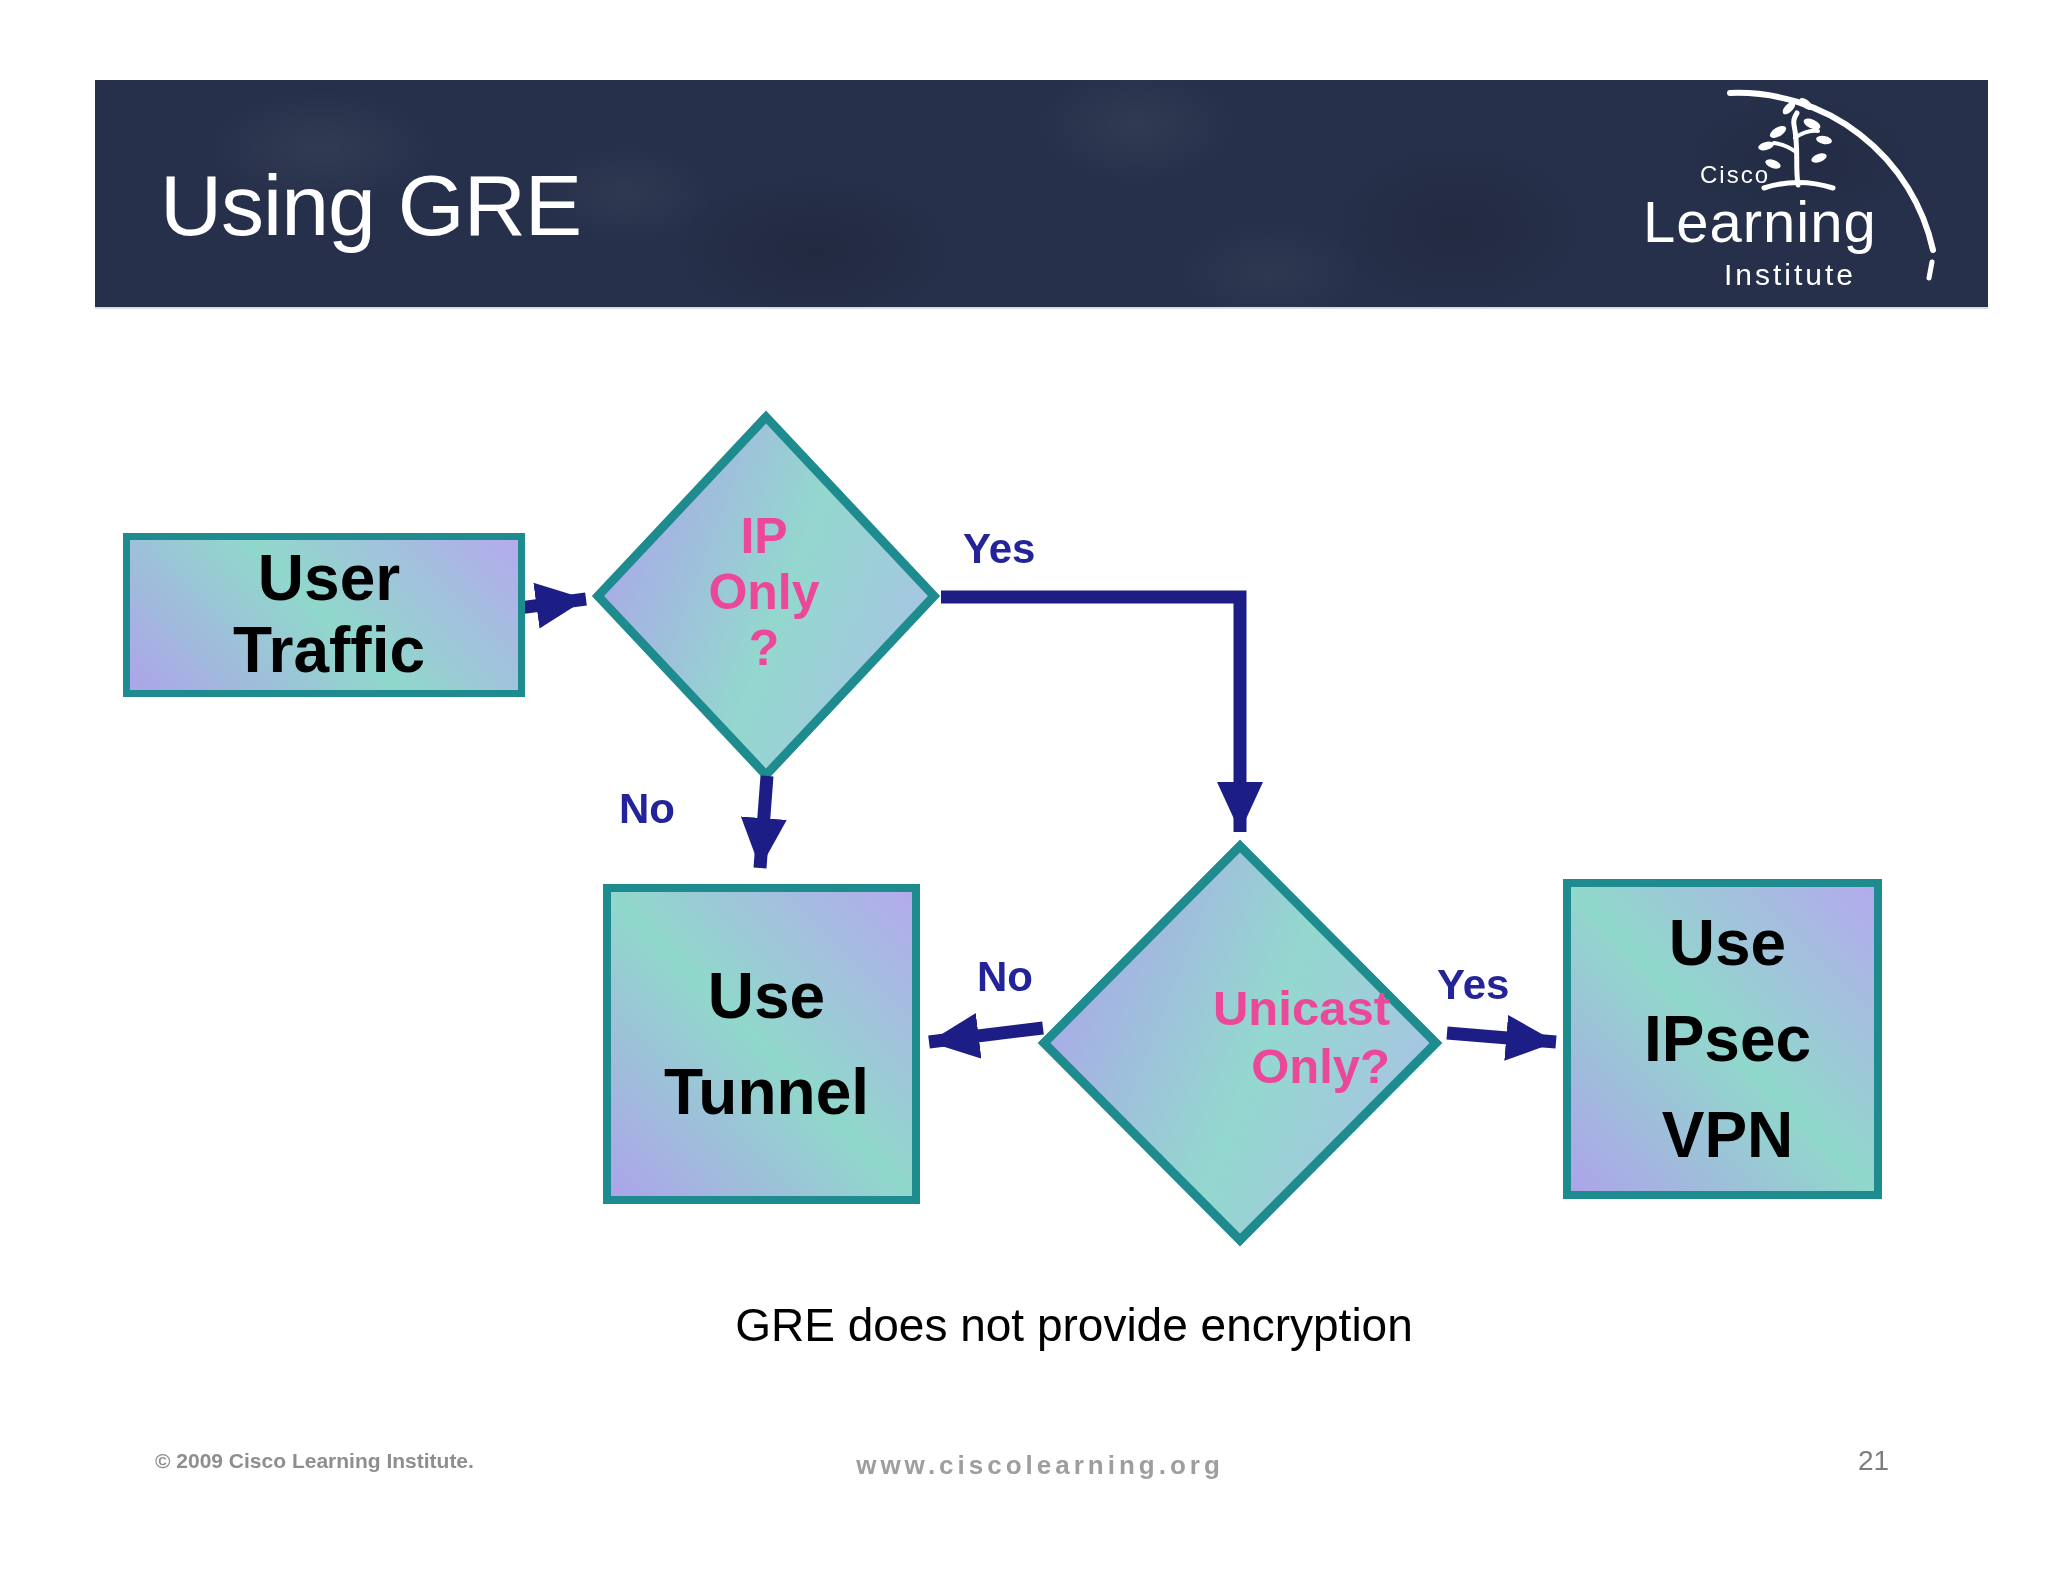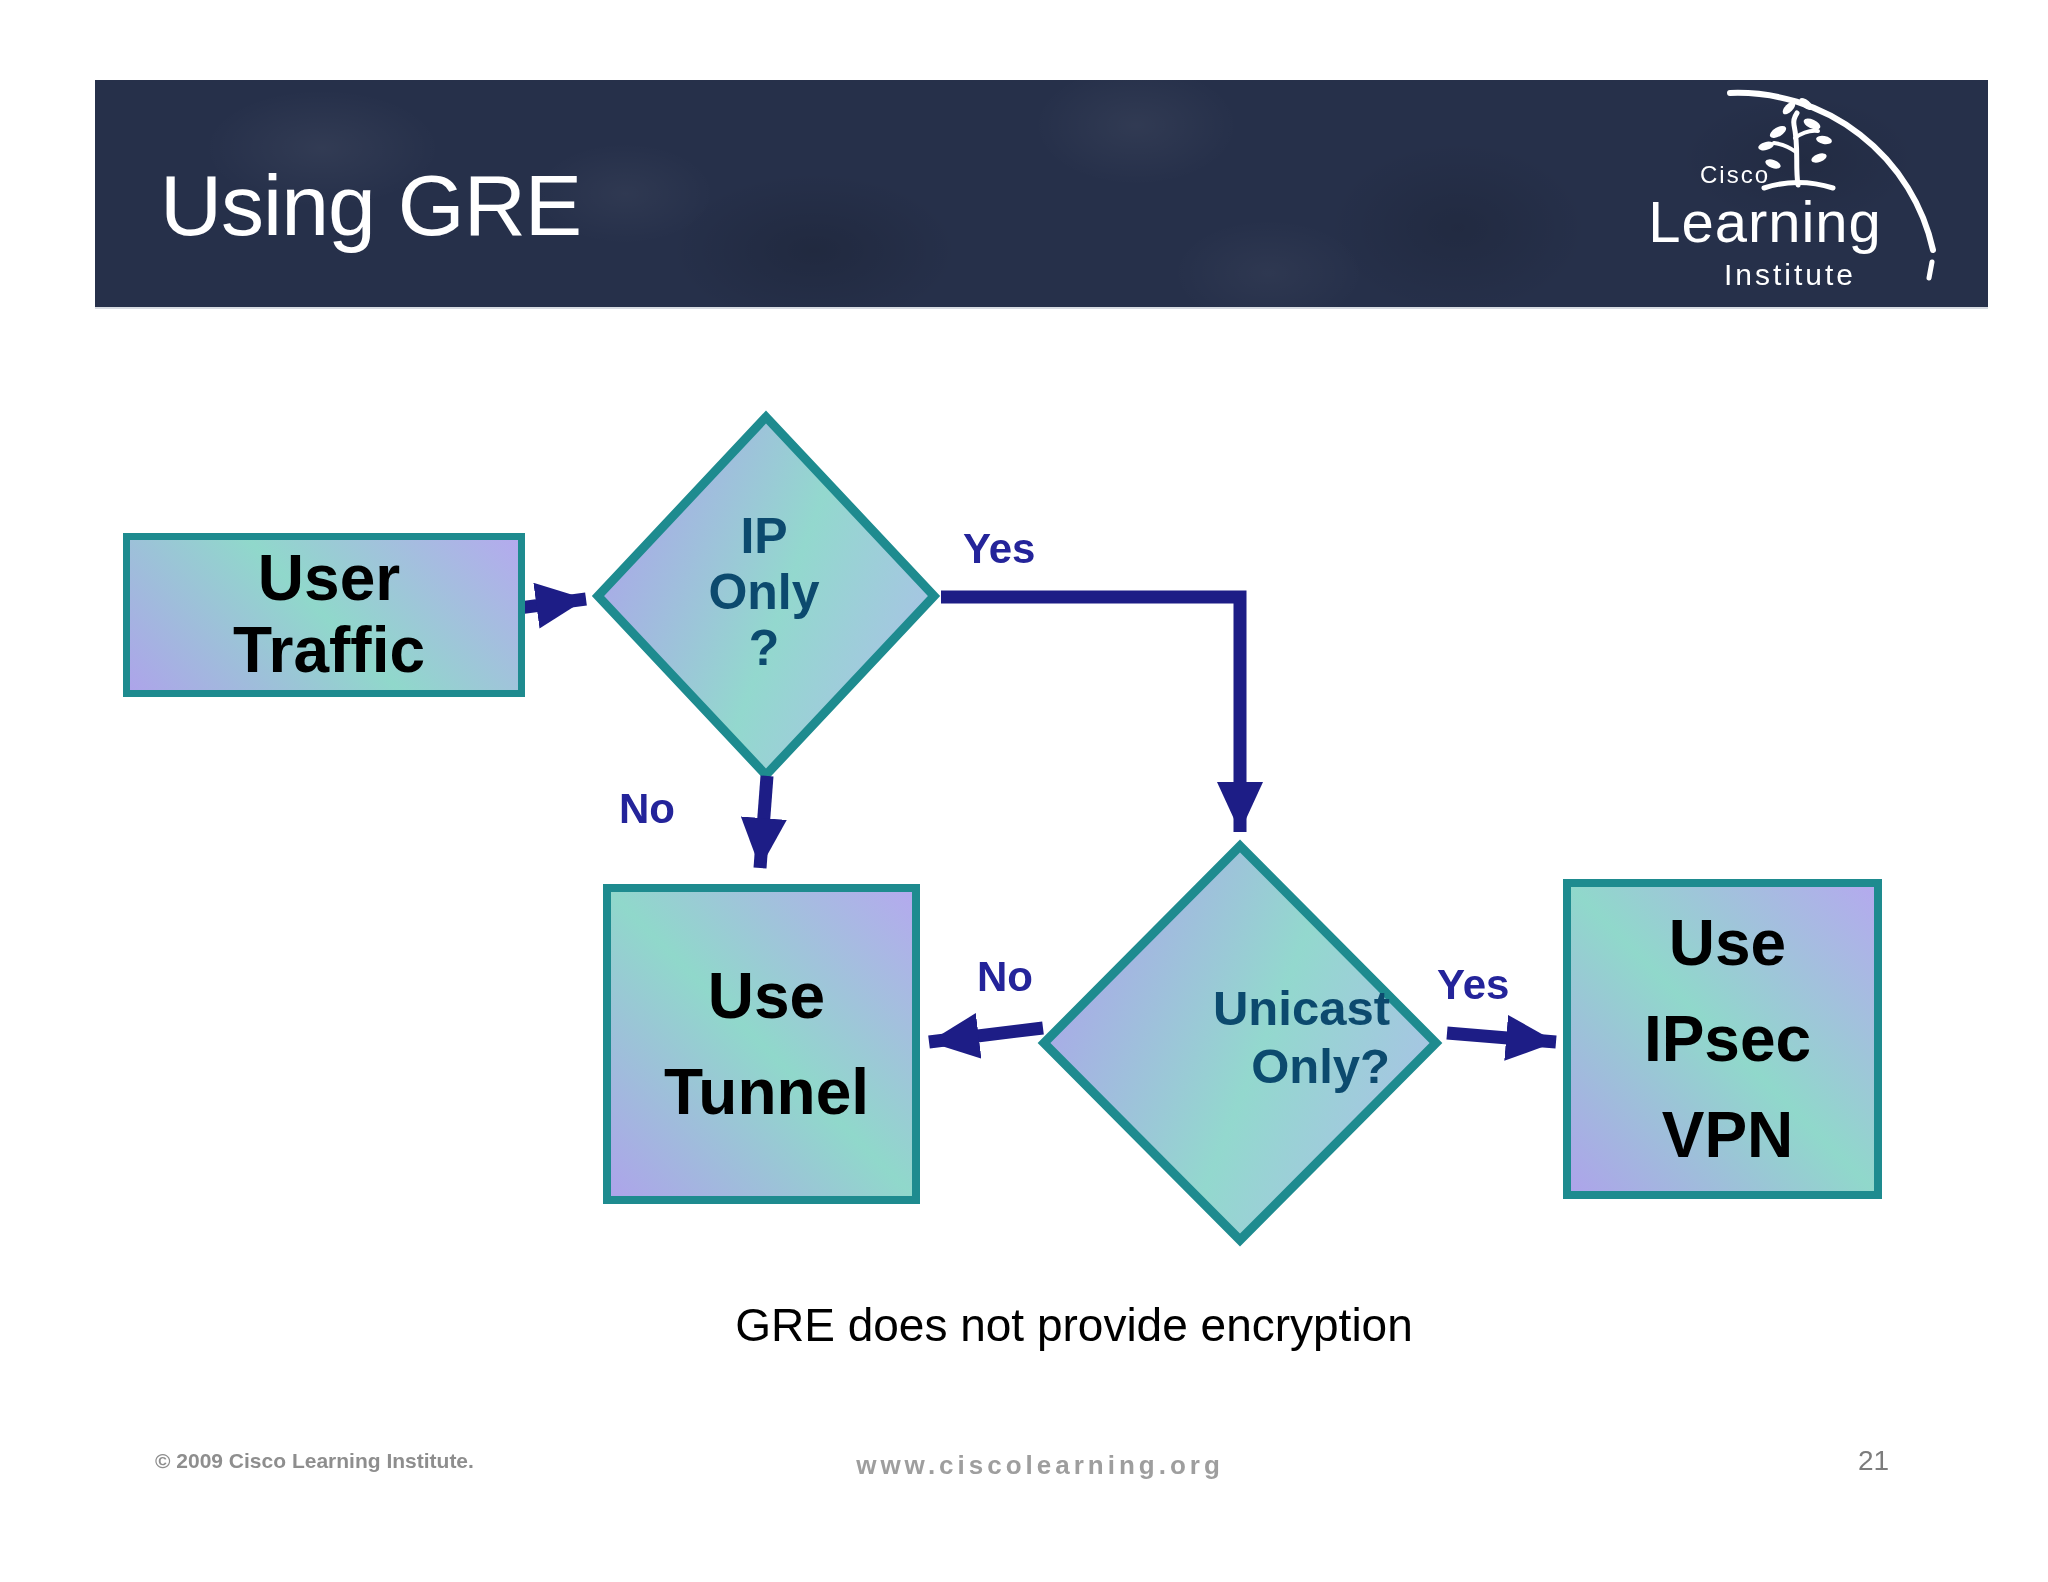--- a/index.html
+++ b/index.html
@@ -28,41 +28,41 @@
     position:absolute;left:65px;top:82px;
     color:#ffffff;font-size:86px;font-weight:400;letter-spacing:-1px;
     line-height:1;white-space:nowrap;
   }
   .logo-art{position:absolute;right:8px;top:0;width:440px;height:227px;}
   .logo-cisco{
     position:absolute;left:1610px;top:163px;width:160px;text-align:right;
     color:#ffffff;font-size:24px;letter-spacing:2px;line-height:1;
   }
   .logo-learning{
-    position:absolute;left:1570px;top:190px;width:390px;text-align:center;
+    position:absolute;left:1643px;top:190px;width:390px;text-align:left;
     color:#ffffff;font-size:58px;font-weight:400;letter-spacing:1px;line-height:1.1;
   }
   .logo-institute{
     position:absolute;left:1630px;top:260px;width:320px;text-align:center;
     color:#ffffff;font-size:30px;letter-spacing:3px;line-height:1;
   }
   
   .chart-svg{position:absolute;left:0;top:0;width:2048px;height:1582px;}
   .node{
     position:absolute;box-sizing:border-box;
     border:7px solid #1e8b8f;
     background:linear-gradient(45deg,#ada4ea 0%,#90d8cb 50%,#b4aaee 100%);
     display:flex;flex-direction:column;align-items:center;justify-content:center;
     color:#000;font-weight:bold;text-align:center;padding-left:10px;
   }
   .node-user{left:123px;top:533px;width:402px;height:164px;font-size:64px;line-height:1.12;}
   .node-gre{left:603px;top:884px;width:317px;height:320px;border-width:8px;font-size:64px;line-height:1.5;}
   .node-ipsec{left:1563px;top:879px;width:319px;height:320px;border-width:8px;font-size:64px;line-height:1.5;}
   .diamond-label{
-    position:absolute;text-align:center;color:#0c4a6e;font-weight:bold;
+    position:absolute;text-align:center;color:#ec4899;font-weight:bold;
   }
   .dl-ip{left:614px;top:508px;width:300px;font-size:50px;line-height:1.12;}
   .dl-uni{left:1090px;top:980px;width:300px;font-size:49px;line-height:1.18;text-align:right;}
   .edge-label{
     position:absolute;color:#24249a;font-weight:bold;font-size:42px;line-height:1;
   }
   .el-yes1{left:963px;top:528px;}
   .el-no1{left:619px;top:788px;}
   .el-no2{left:977px;top:956px;}
   .el-yes2{left:1437px;top:964px;}

